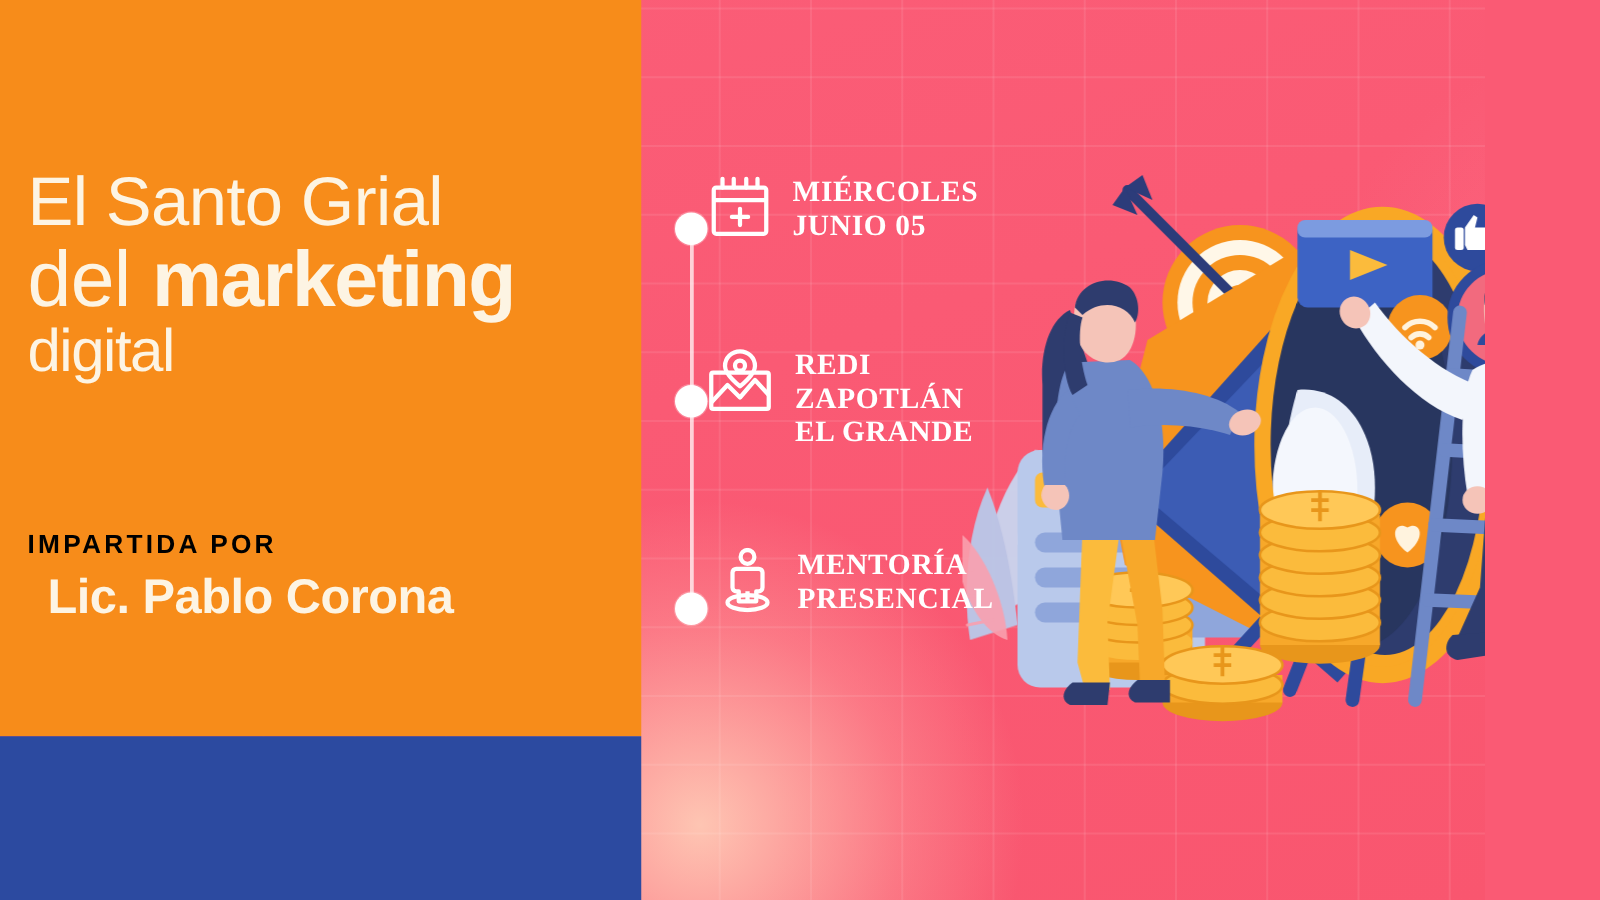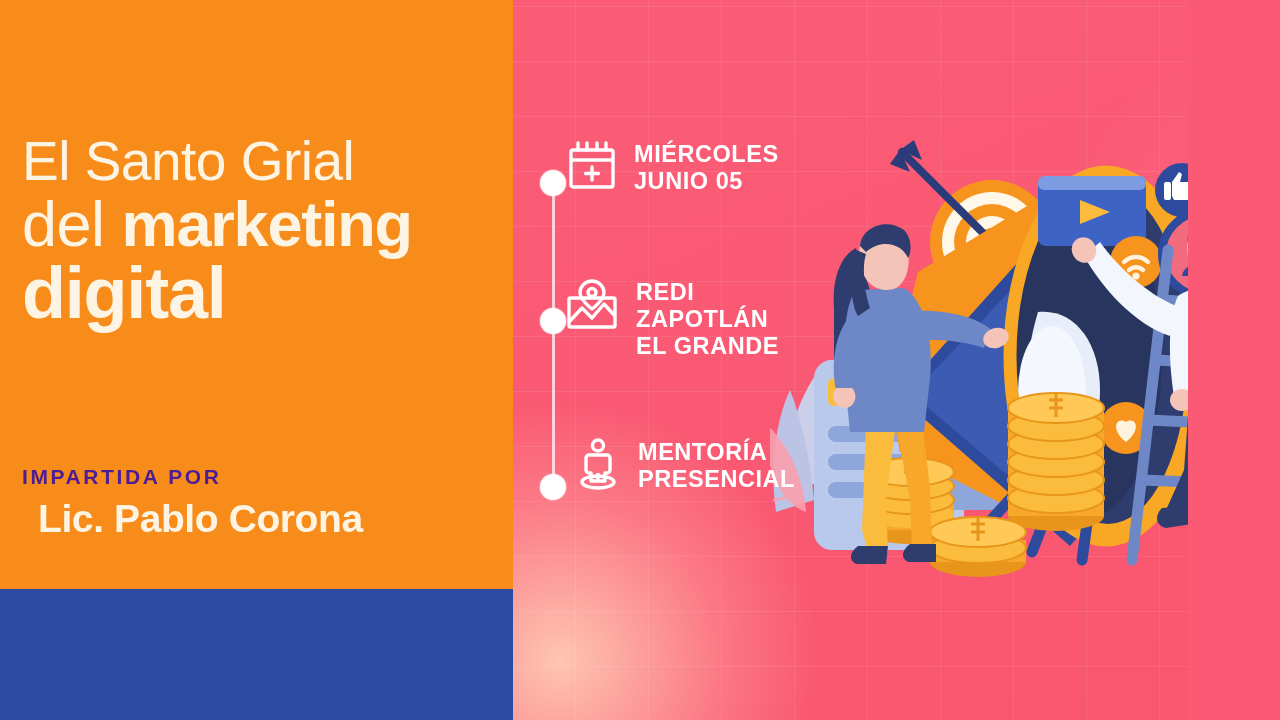--- a/index.html
+++ b/index.html
@@ -42,27 +42,27 @@
   .title-wrap{position:absolute;left:22px;top:135px;width:480px;}
   .t-line{
     color:#FDF4E3;
     letter-spacing:-0.5px;
     line-height:.97;
     white-space:nowrap;
   }
   .t1{font-size:55px;font-weight:400;margin-bottom:6px;}
   .t2{font-size:63px;font-weight:400;margin-bottom:4px;}
   .t2 b{font-weight:800;letter-spacing:-1.2px;}
-  .t3{font-size:72px;font-weight:700;letter-spacing:-1.2px;}
+  .t3{font-size:48px;font-weight:400;letter-spacing:-1.2px;}
 
   
   .speaker{position:absolute;left:22px;top:424px;width:470px;}
   .sp-kicker{
-    color:#4c1d95;font-size:21px;font-weight:700;
-    letter-spacing:2.6px;margin-bottom:8px;margin-top:41px;
+    color:#000000;font-size:21px;font-weight:700;
+    letter-spacing:2.6px;margin-bottom:8px;
   }
   .sp-name{
     color:#FDF4E3;font-size:39px;font-weight:700;letter-spacing:-.4px;
     white-space:nowrap;
     margin-left:16px;
   }
 
   
   .timeline{position:absolute;left:540px;top:170px;width:26px;height:330px;}
   .tl-line{
@@ -82,21 +82,21 @@
   .ib2{left:566px;top:278px;}
   .ib3{left:576px;top:438px;}
 
   .ib-icon{flex:0 0 auto;}
   .ib-icon svg{display:block;}
   .ib-text{
     color:#FFFFFF;font-weight:700;font-size:23.5px;line-height:1.14;
     letter-spacing:.55px;text-transform:uppercase;white-space:nowrap;
     padding-top:1px;
   }
-  .ib-text div{white-space:nowrap;}
+  .ib-text div{white-space:nowrap;font-family:Liberation Serif, serif;}
 
   
   .illus{position:absolute;left:770px;top:60px;width:520px;height:560px;}
   .illus svg{display:block;}
 </style>
 </head>
 <body>
 
 <div class="poster">
 

